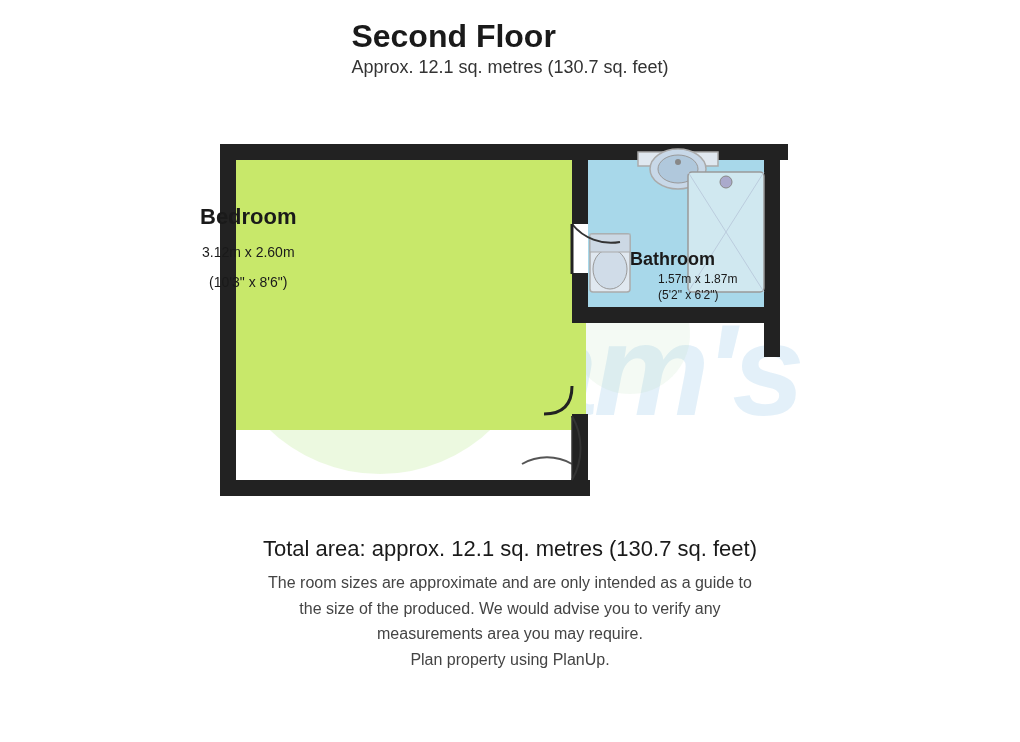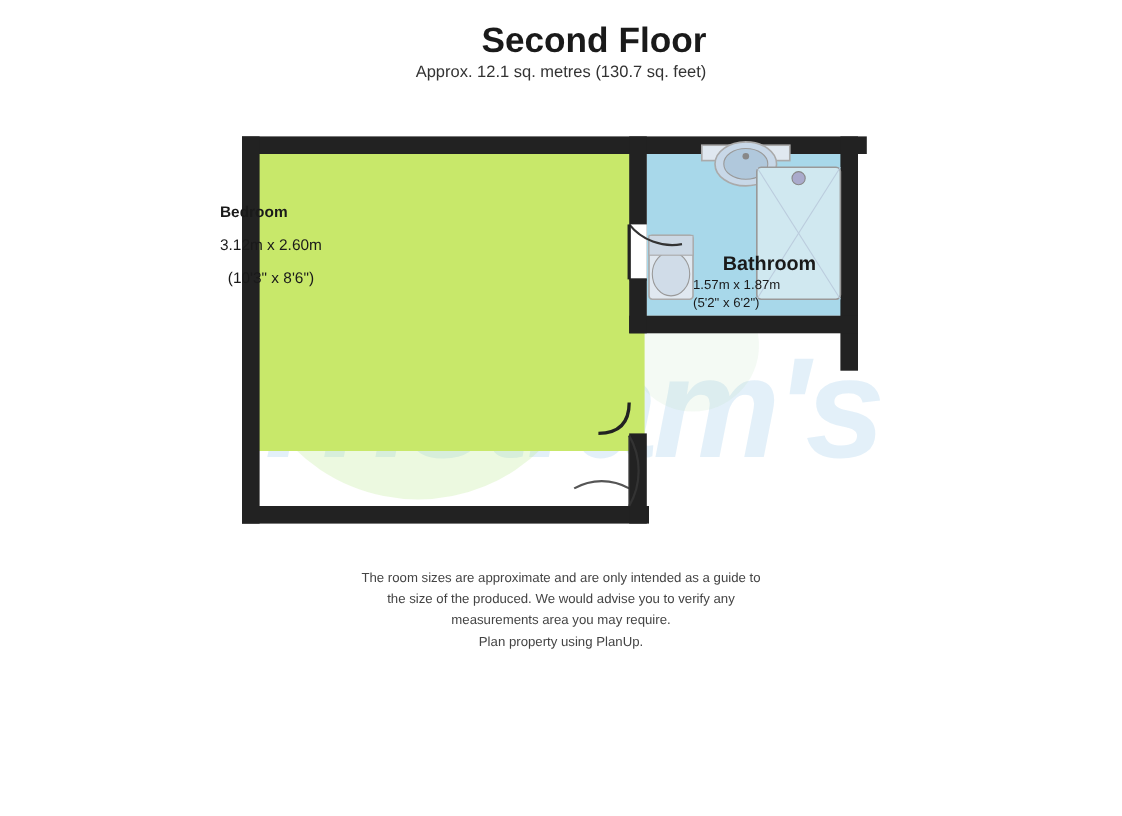--- a/index.html
+++ b/index.html
@@ -17,31 +17,31 @@
       height: 742px;
       background: #ffffff;
       position: relative;
       display: flex;
       flex-direction: column;
       align-items: center;
     }
 
     
     .header {
-      text-align: right;
+      text-align: left;
       padding-top: 18px;
-      margin-bottom: 0;
+      margin-bottom: 16px;
     }
     .header h1 {
       font-size: 32px;
       font-weight: bold;
       color: #1a1a1a;
     }
     .header .subtitle {
-      font-size: 15px;
+      font-size: 18px;
       color: #333;
       margin-top: 2px;
     }
 
     
     .watermark {
       position: absolute;
       top: 80px;
       left: 0;
       width: 100%;
@@ -82,61 +82,61 @@
     .room-label {
       position: absolute;
       z-index: 5;
     }
 
     .bedroom-label {
       top: 110px;
       left: 60px;
     }
     .bedroom-label .room-name {
-      font-size: 14px;
+      font-size: 22px;
       font-weight: bold;
       color: #1a1a1a;
     }
     .bedroom-label .room-dim {
       font-size: 14px;
       color: #1a1a1a;
       margin-top: 14px;
       text-align: center;
     }
 
     .bathroom-label {
       top: 155px;
       left: 490px;
     }
     .bathroom-label .room-name {
       font-size: 18px;
       font-weight: bold;
       color: #1a1a1a;
-      padding-left: 27px;
     }
     .bathroom-label .room-dim {
       font-size: 12px;
       color: #1a1a1a;
       margin-top: 2px;
+      padding-left: 28px;
     }
 
     
     .footer {
       text-align: center;
       margin-top: 12px;
       z-index: 2;
       position: relative;
     }
     .footer .total-area {
       font-size: 22px;
       color: #1a1a1a;
       margin-bottom: 8px;
     }
     .footer .disclaimer {
-      font-size: 12px;
+      font-size: 16px;
       color: #444;
       line-height: 1.6;
     }
   </style>
 </head>
 <body>
 
 <div class="page-wrapper">
 
   <div class="watermark">
@@ -212,20 +212,21 @@
 
     <div class="room-label bathroom-label">
       <div class="room-name">Bathroom</div>
       <div class="room-dim">1.57m x 1.87m</div>
       <div class="room-dim">(5'2" x 6'2")</div>
     </div>
 
   </div>
 
   <div class="footer">
+    <div class="total-area">Total area: approx. 12.1 sq. metres (130.7 sq. feet)</div>
     <div class="disclaimer">
       <span>The room sizes are approximate and are only intended as a guide to</span><br>
       <span>the size of the produced. We would advise you to verify any</span><br>
       <span>measurements area you may require.</span><br>
       <span>Plan property using PlanUp.</span>
     </div>
   </div>
 
 </div>
 

